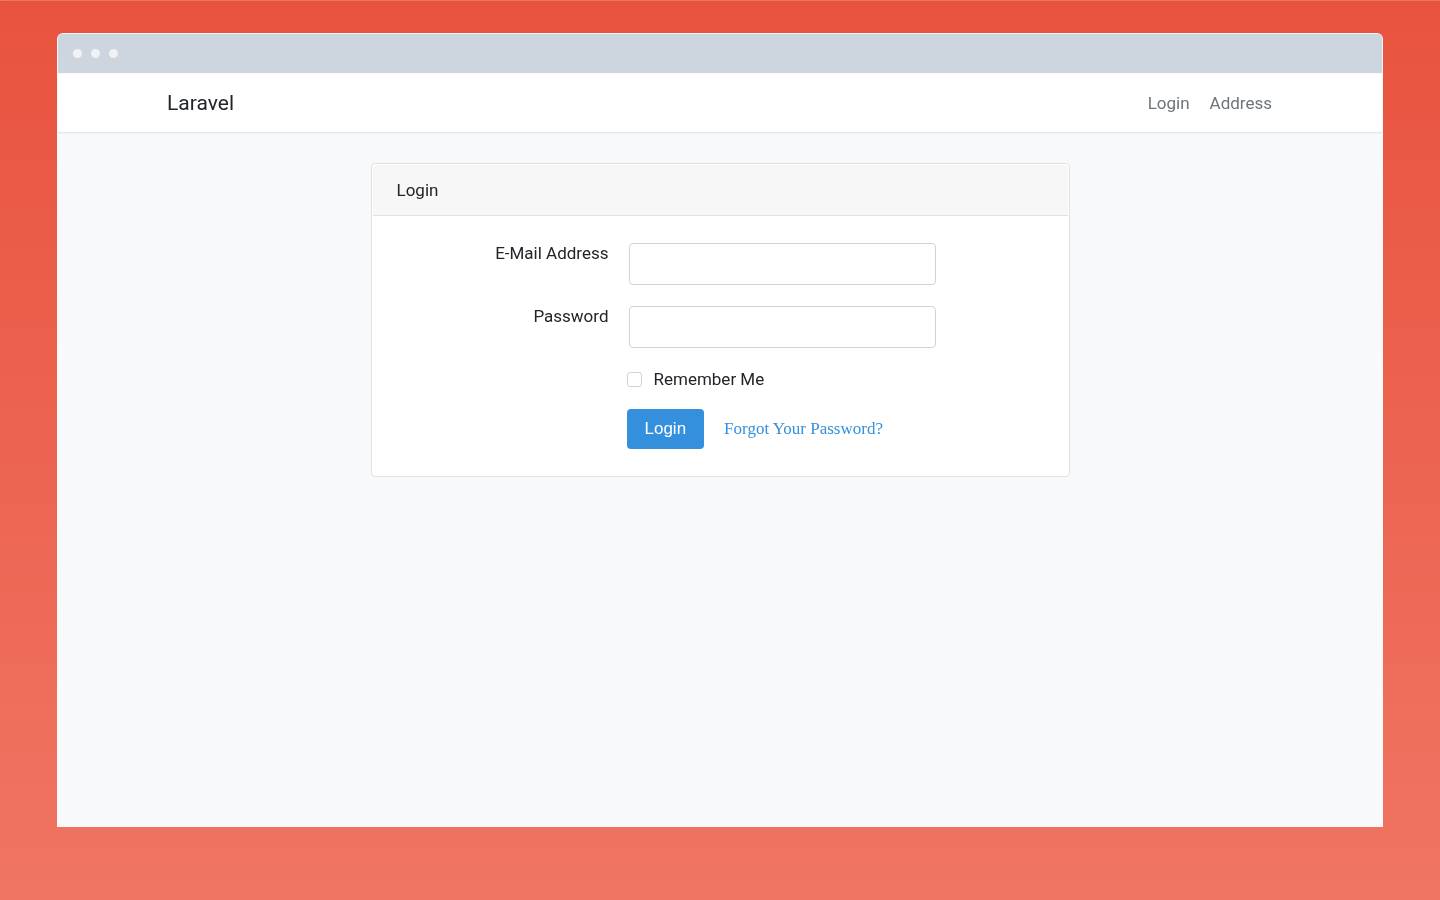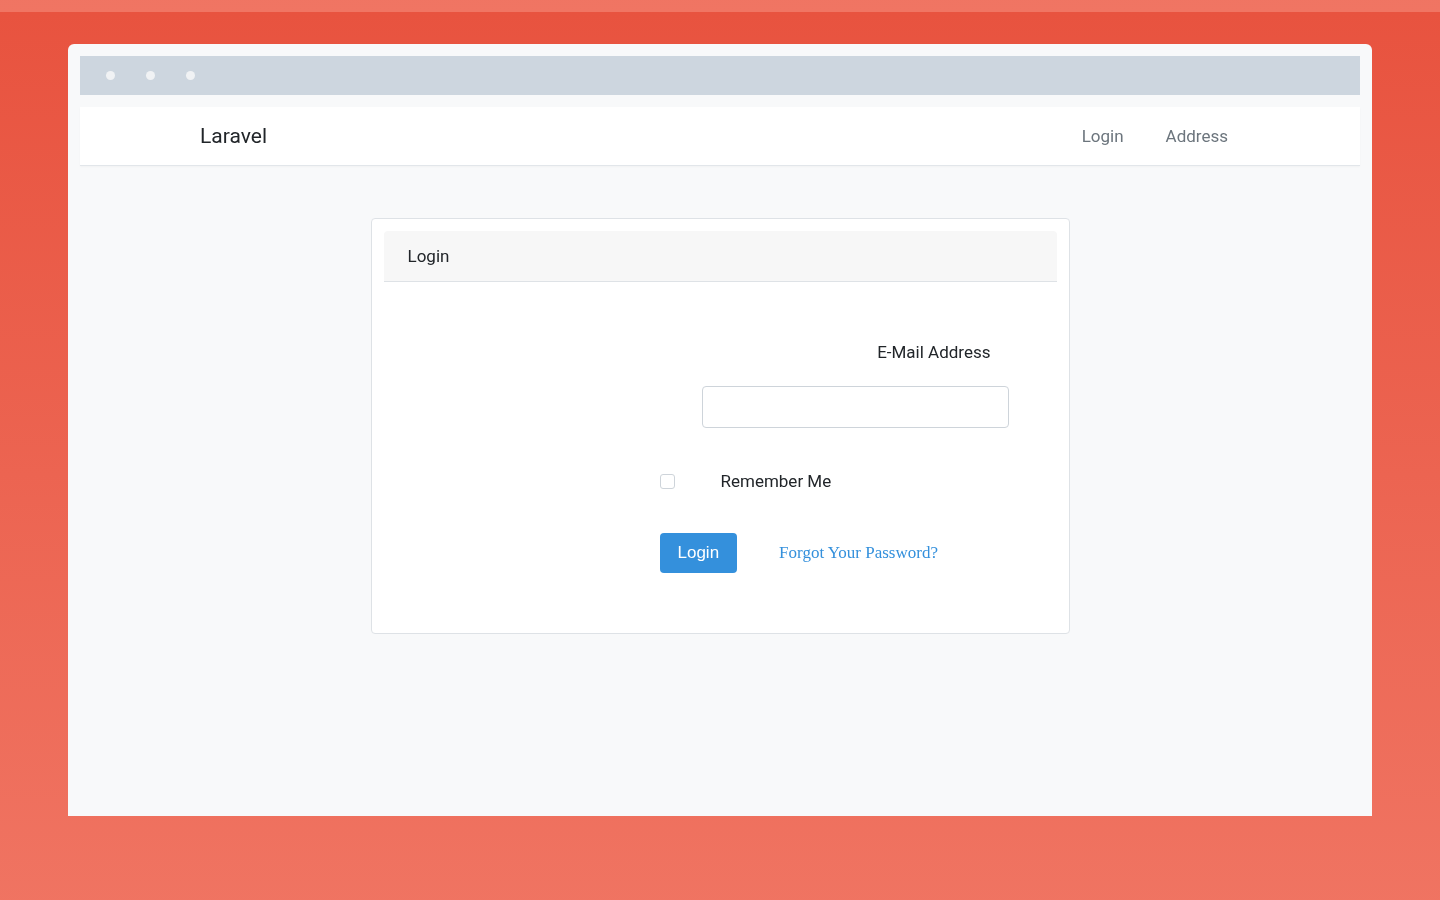--- a/index.html
+++ b/index.html
@@ -1,16 +1,16 @@
 <!DOCTYPE html>
 <html><head>
   <meta charset="utf-8">
   <style>
     * {
-      margin: 12px;
+      margin: 1px;
       padding: 0;
       box-sizing: border-box;
     }
 
     body {
       width: 1440px;
       height: 900px;
       background: linear-gradient(to bottom, #e8533f 0%, #f07563 100%);
       font-family: -apple-system, BlinkMacSystemFont, "Segoe UI", Roboto, "Helvetica Neue", Arial, sans-serif;
       overflow: hidden;
@@ -94,23 +94,22 @@
       color: #212529;
       border-radius: 4px 4px 0 0;
     }
 
     .card-body {
       padding: 24px 24px 24px 24px;
     }
 
     .form-row {
       display: flex;
-      align-items: flex-end;
+      align-items: flex-start;
       margin-bottom: 19px;
-      flex-direction: column;
     }
 
     .form-label {
       width: 228px;
       text-align: right;
       padding-right: 18px;
       font-size: 17px;
       color: #212529;
     }
 
@@ -122,21 +121,21 @@
       padding: 0 12px;
       font-size: 16px;
       background: #ffffff;
     }
 
     .checkbox-row {
       display: flex;
       align-items: center;
       padding-left: 228px;
       margin-bottom: 18px;
-      gap: 22px;
+      gap: 10px;
     }
 
     .checkbox-input {
       width: 15px;
       height: 15px;
       border: 1px solid #ced4da;
       border-radius: 3px;
       cursor: pointer;
       appearance: none;
       background: #ffffff;
@@ -193,20 +192,24 @@
   <div class="content">
     <div class="card">
       <div class="card-header">Login</div>
       <div class="card-body">
 
         <div class="form-row">
           <label class="form-label">E-Mail Address</label>
           <input type="text" class="form-input" value="" style="">
         </div>
 
+        <div class="form-row">
+          <label class="form-label">Password</label>
+          <input type="password" class="form-input" value="" style="">
+        </div>
 
         <div class="checkbox-row">
           <input type="checkbox" class="checkbox-input" style="">
           <label class="checkbox-label">Remember Me</label>
         </div>
 
         <div class="action-row">
           <button class="btn-primary">Login</button>
           <a class="link-forgot">Forgot Your Password?</a>
         </div>

